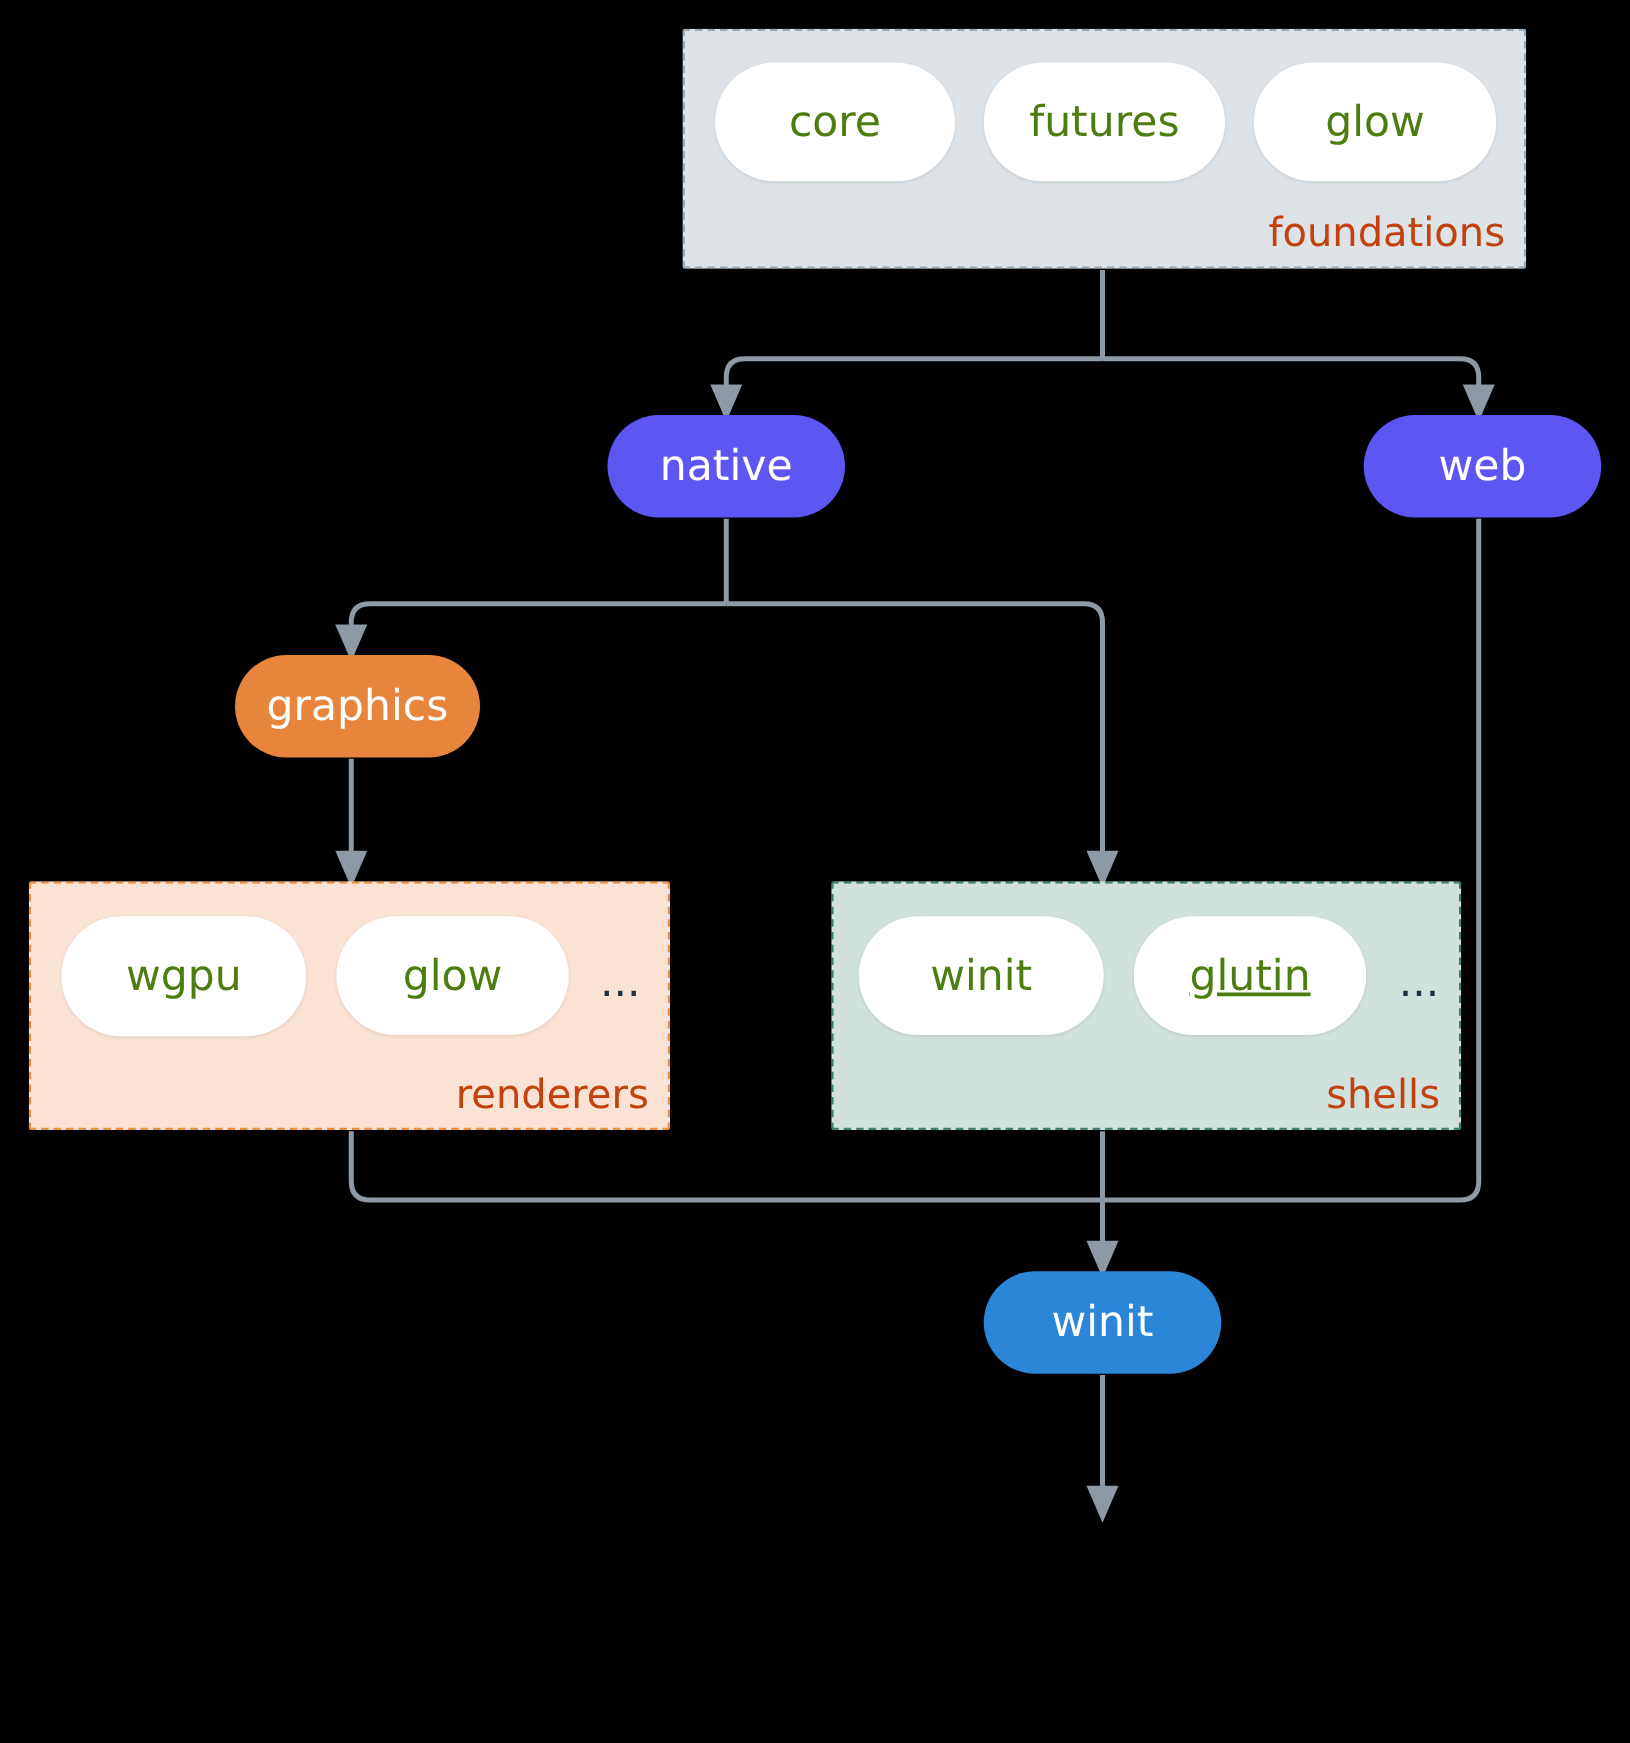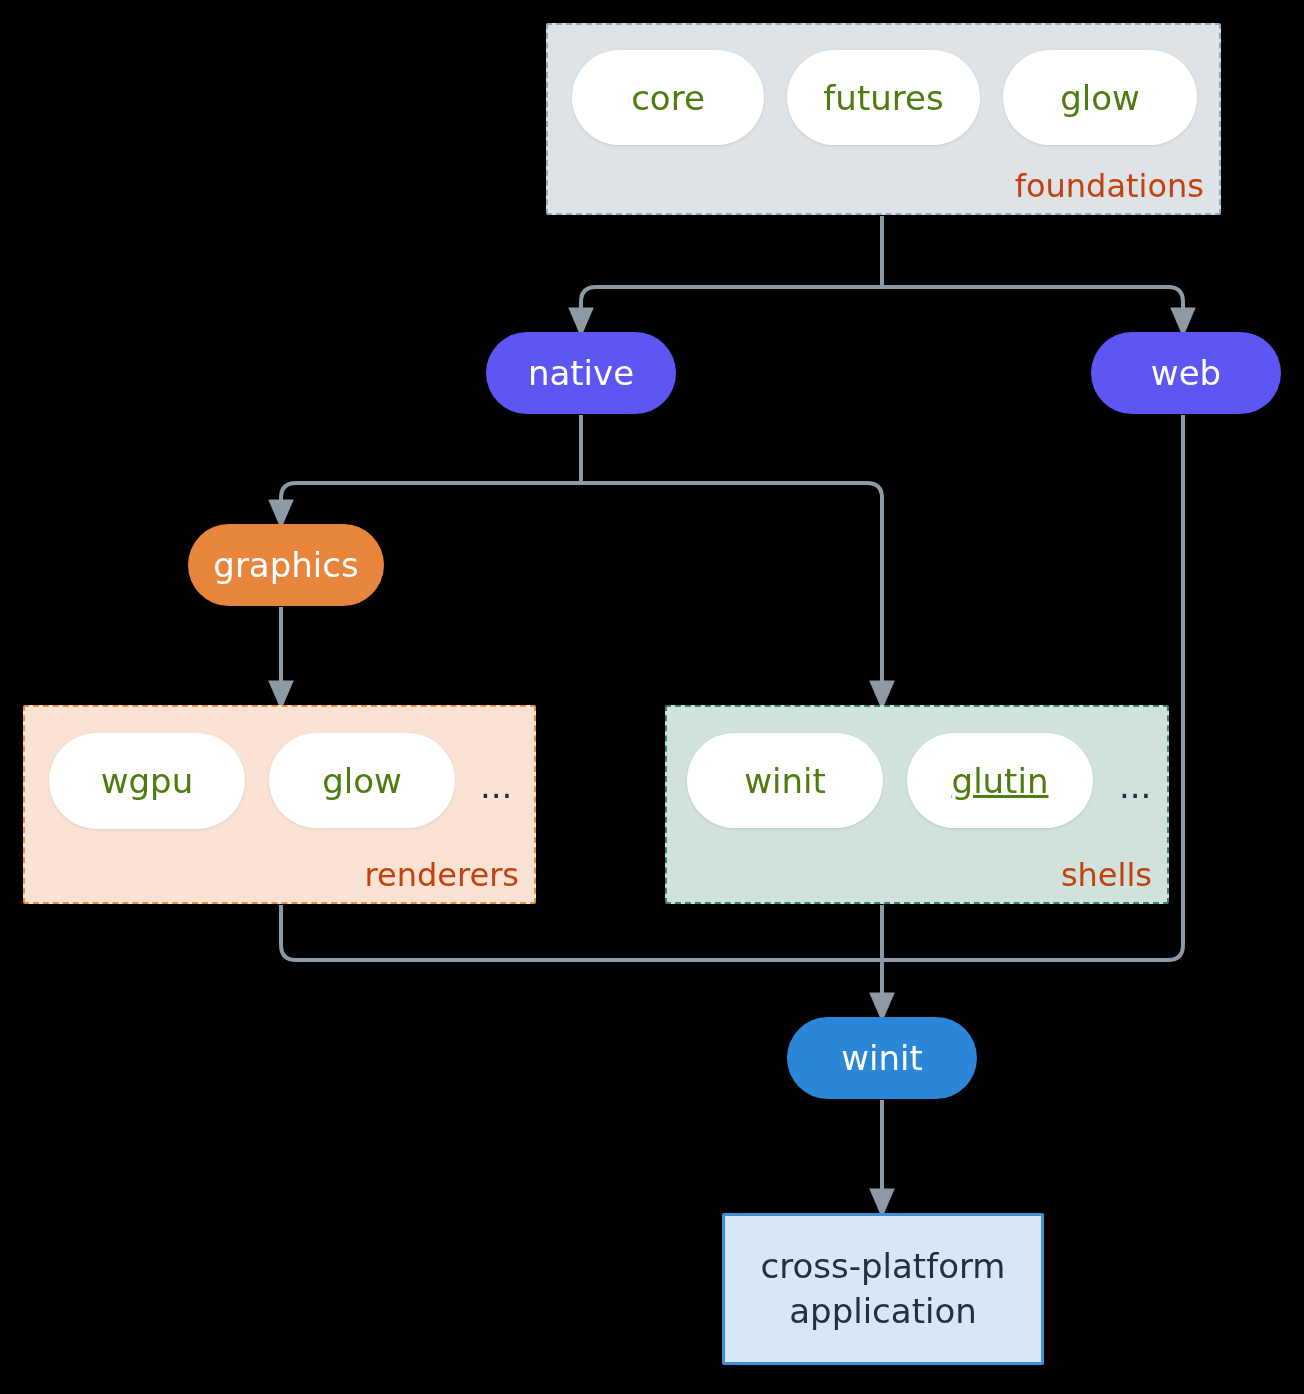--- a/index.html
+++ b/index.html
@@ -230,18 +230,14 @@
       <span>glutin</span>
     </div>
     <div class="ellipsis" style="left:452px; top:62px;"><span>...</span></div>
     <div class="group-label">shells</div>
   </div>
 
   <div class="node pill-node" id="node-iced">
     <span>winit</span>
   </div>
 
-  <div class="node" id="node-application">
-    <span>cross-platform</span>
-    <span>application</span>
-  </div>
 
 </div>
 
 </body></html>

